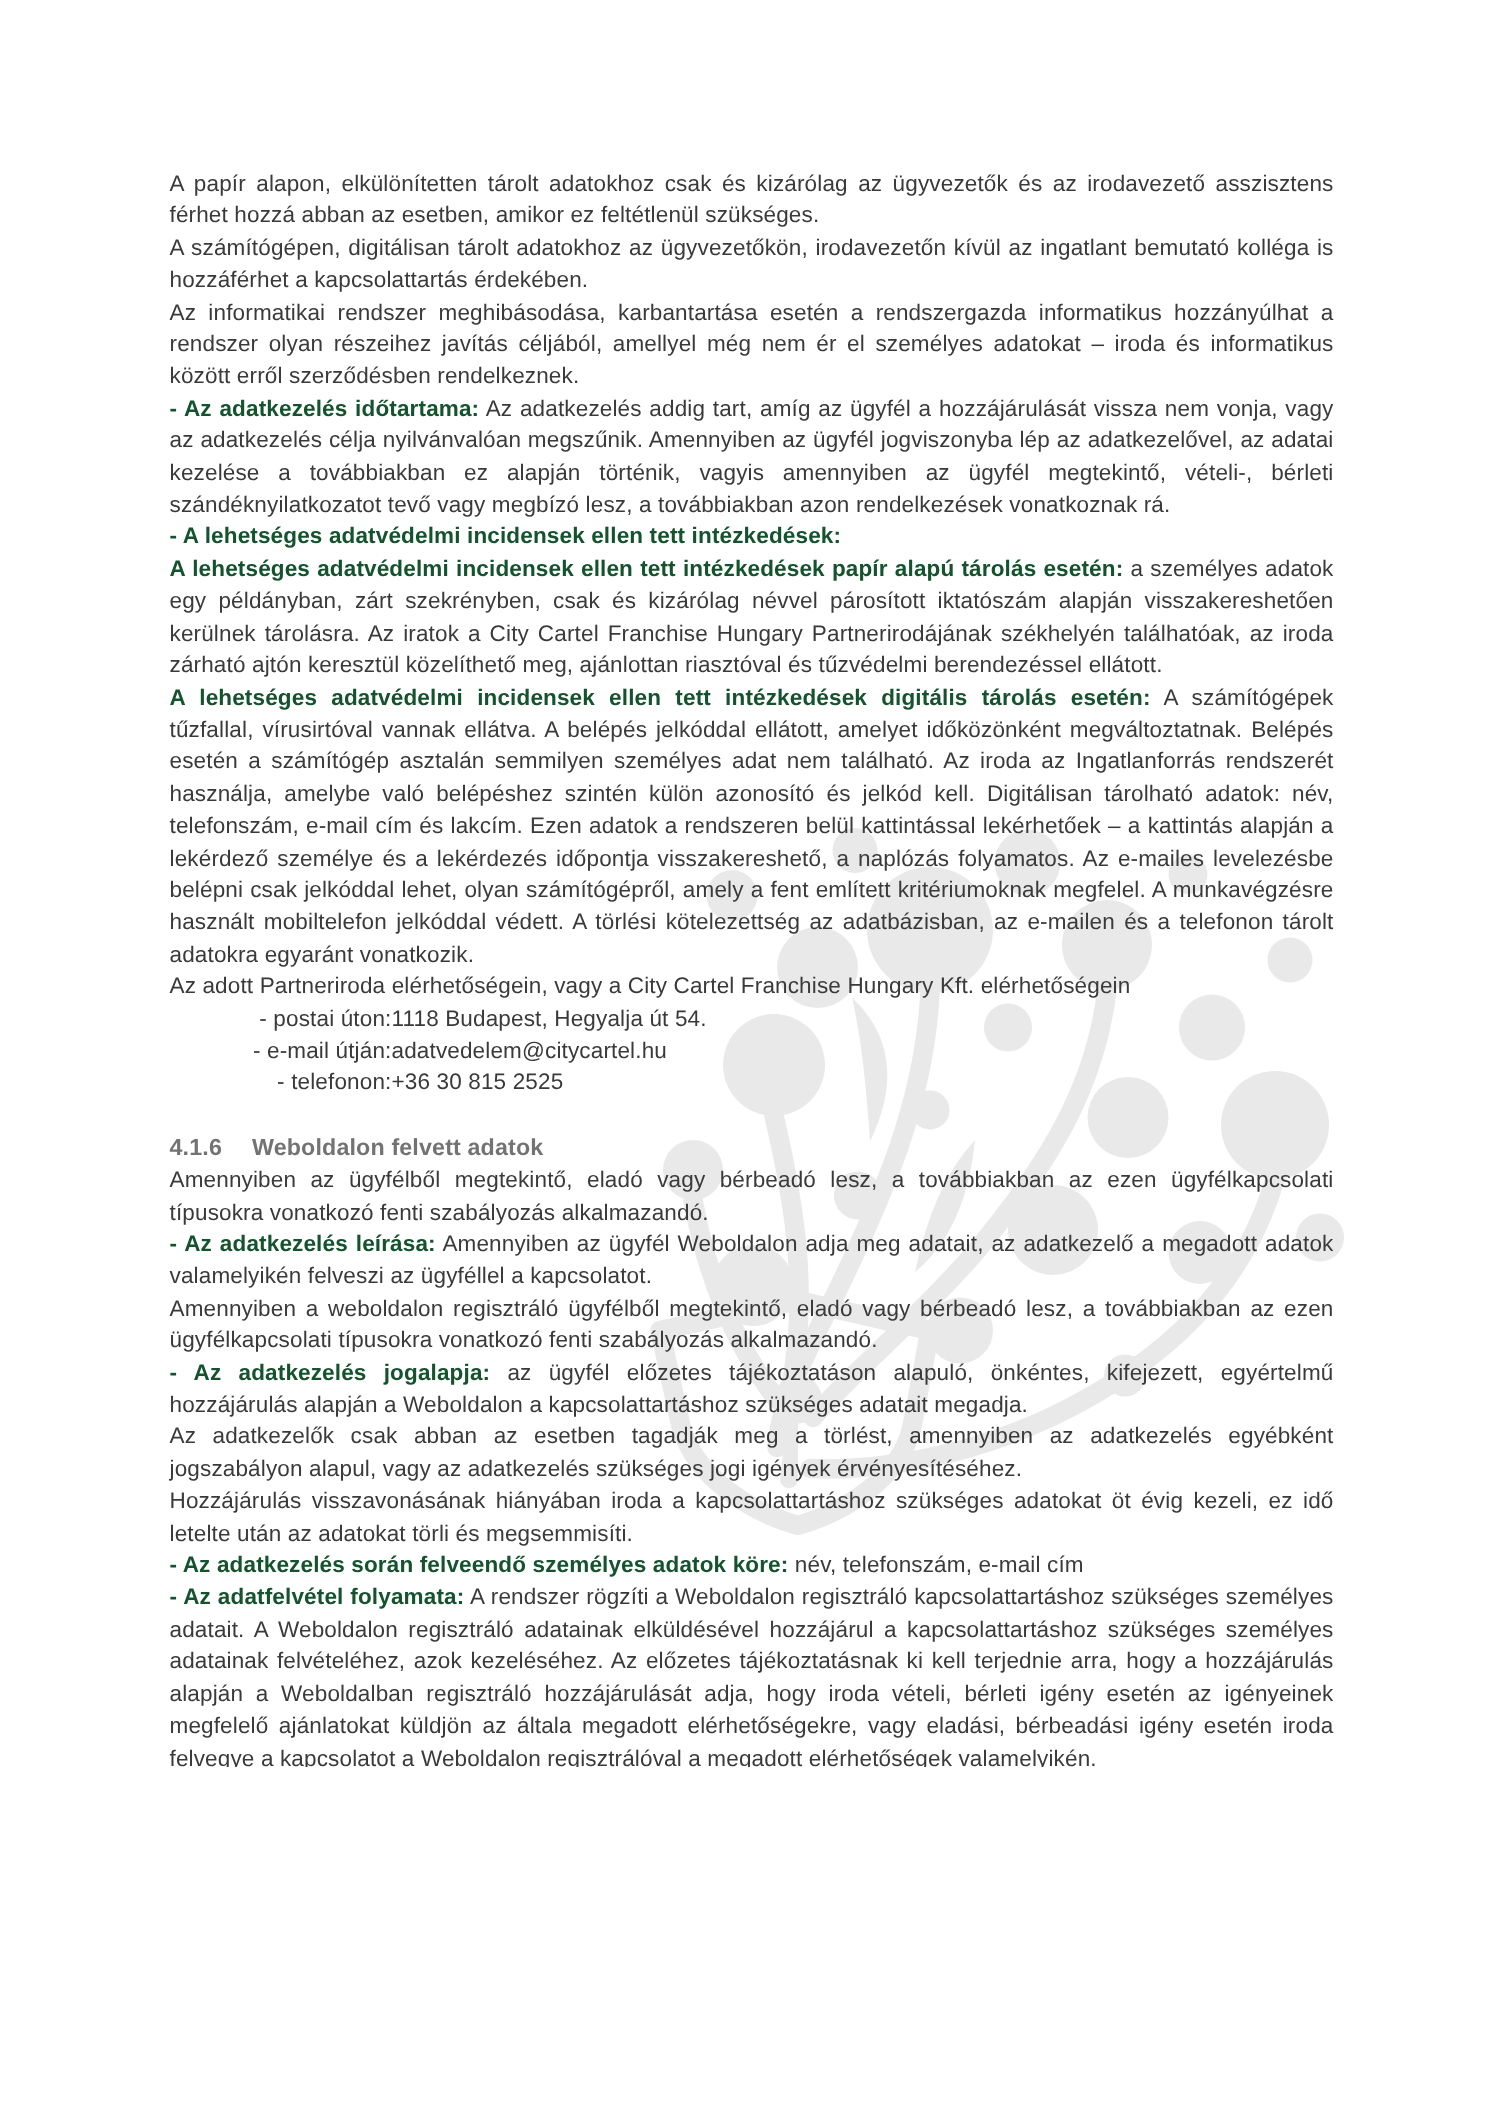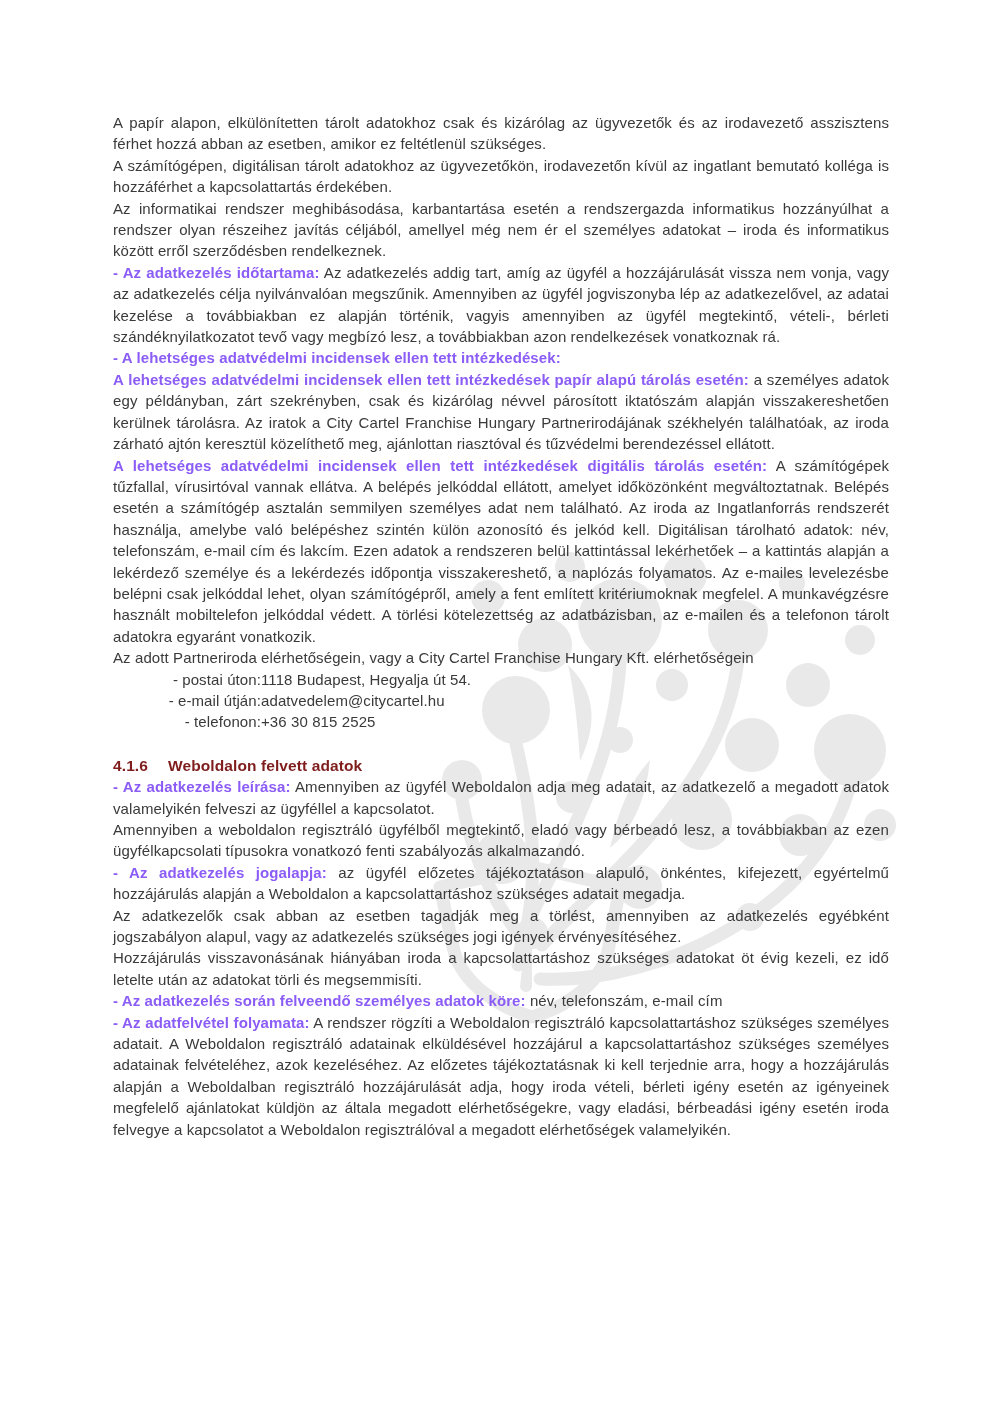--- a/index.html
+++ b/index.html
@@ -15,27 +15,27 @@
     width:600px;height:490px;
     z-index:0;pointer-events:none;
   }
   .content{
     position:absolute;left:113px;top:112px;width:776px;
     font-size:15px;line-height:21.4px;color:#3a3a3a;
     text-align:justify;letter-spacing:0.1px;
     z-index:1;
   }
   .content p{margin:0;}
-  .content strong{color:#8b5cf6;font-weight:bold;}
+  .content strong{color:#14532d;font-weight:bold;}
   .contact-row{display:flex;text-align:right;}
   .contact-label{width:148px;flex:0 0 148px;}
   .section-heading{
     margin:22px 0 0 0;
     font-size:15.5px;line-height:21.4px;
-    font-weight:bold;color:#7f1d1d;text-align:left;
+    font-weight:bold;color:#737373;text-align:left;
   }
   .section-number{display:inline-block;margin-right:20px;}
   .footer{
     position:absolute;left:0;top:1311px;width:1000px;
     text-align:center;font-size:12.5px;color:#4c1d95;
     z-index:1;
   }
 </style>
 </head>
 <body>
@@ -106,20 +106,21 @@
     </div>
     <div class="contact-row">
       <span class="contact-label">- telefonon:</span>
       <span class="contact-value">+36 30 815 2525</span>
     </div>
 
     <h3 class="section-heading">
       <span class="section-number">4.1.6</span><span>Weboldalon felvett adatok</span>
     </h3>
 
+    <p><span>Amennyiben az ügyfélből megtekintő, eladó vagy bérbeadó lesz, a továbbiakban az ezen ügyfélkapcsolati típusokra vonatkozó fenti szabályozás alkalmazandó.</span></p>
     <p><strong>- Az adatkezelés leírása:</strong><span> Amennyiben az ügyfél Weboldalon adja meg adatait, az adatkezelő a megadott adatok valamelyikén felveszi az ügyféllel a kapcsolatot.</span></p>
     <p><span>Amennyiben a weboldalon regisztráló ügyfélből megtekintő, eladó vagy bérbeadó lesz, a továbbiakban az ezen ügyfélkapcsolati típusokra vonatkozó fenti szabályozás alkalmazandó.</span></p>
     <p><strong>- Az adatkezelés jogalapja:</strong><span> az ügyfél előzetes tájékoztatáson alapuló, önkéntes, kifejezett, egyértelmű hozzájárulás alapján a Weboldalon a kapcsolattartáshoz szükséges adatait megadja.</span></p>
     <p><span>Az adatkezelők csak abban az esetben tagadják meg a törlést, amennyiben az adatkezelés egyébként jogszabályon alapul, vagy az adatkezelés szükséges jogi igények érvényesítéséhez.</span></p>
     <p><span>Hozzájárulás visszavonásának hiányában iroda a kapcsolattartáshoz szükséges adatokat öt évig kezeli, ez idő letelte után az adatokat törli és megsemmisíti.</span></p>
     <p><strong>- Az adatkezelés során felveendő személyes adatok köre:</strong><span> név, telefonszám, e-mail cím</span></p>
     <p><strong>- Az adatfelvétel folyamata:</strong><span> A rendszer rögzíti a Weboldalon regisztráló kapcsolattartáshoz szükséges személyes adatait. A Weboldalon regisztráló adatainak elküldésével hozzájárul a kapcsolattartáshoz szükséges személyes adatainak felvételéhez, azok kezeléséhez. Az előzetes tájékoztatásnak ki kell terjednie arra, hogy a hozzájárulás alapján a Weboldalban regisztráló hozzájárulását adja, hogy iroda vételi, bérleti igény esetén az igényeinek megfelelő ajánlatokat küldjön az általa megadott elérhetőségekre, vagy eladási, bérbeadási igény esetén iroda felvegye a kapcsolatot a Weboldalon regisztrálóval a megadott elérhetőségek valamelyikén.</span></p>
 
   </div>
 

